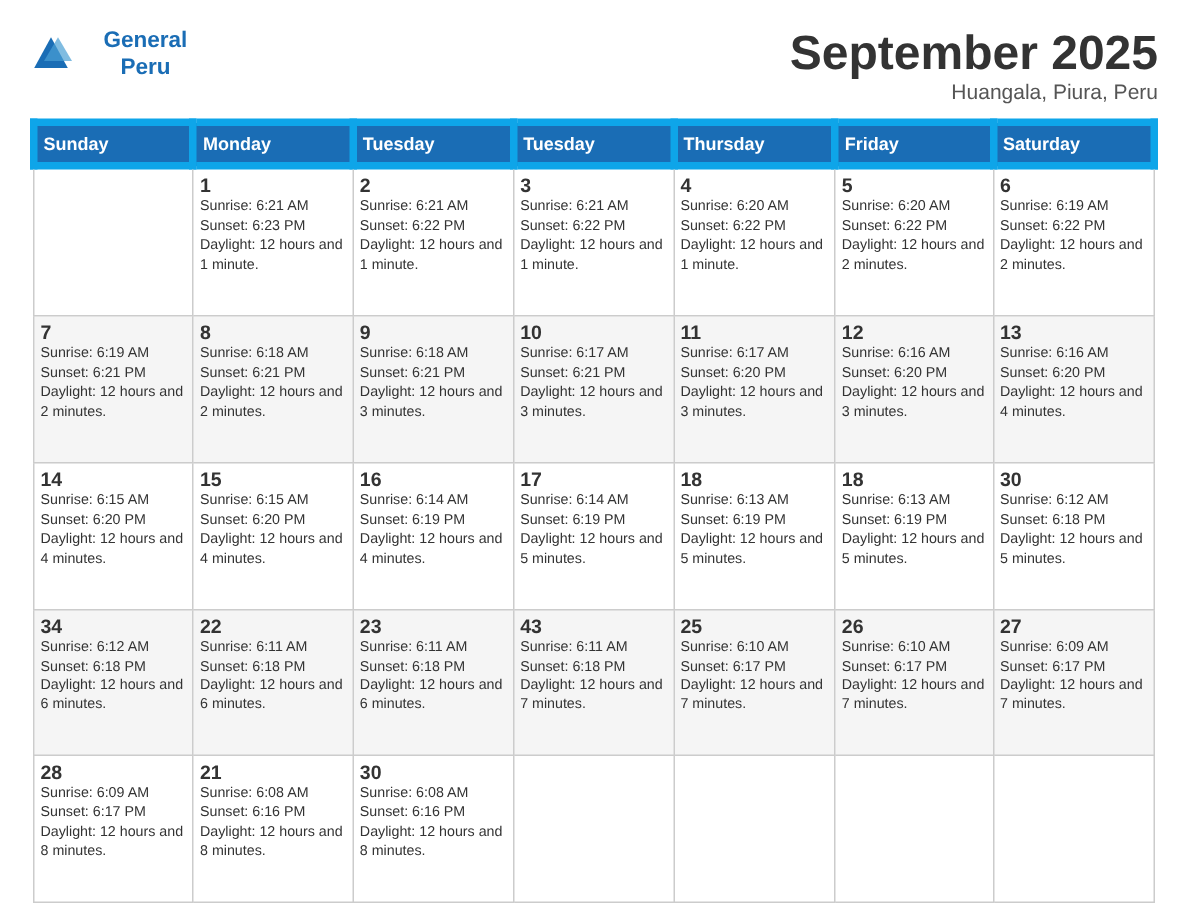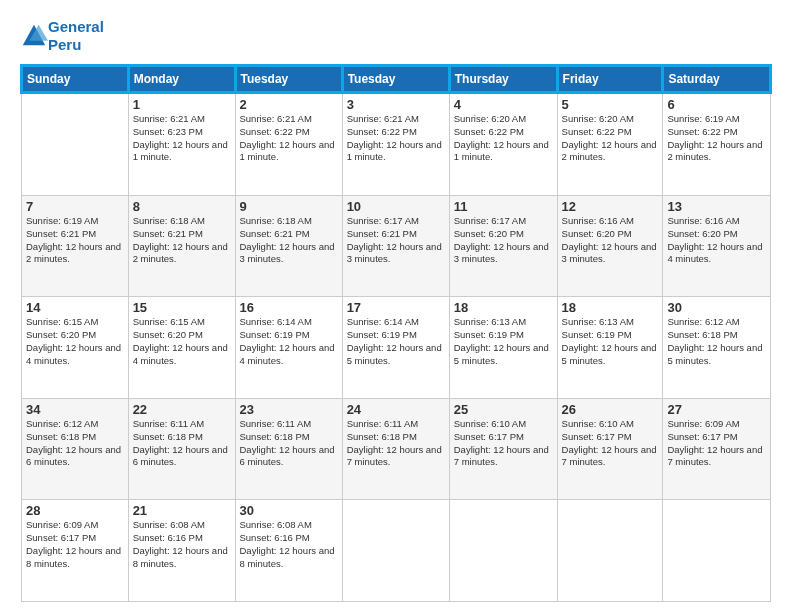--- a/index.html
+++ b/index.html
@@ -19,21 +19,22 @@
     }
     .header {
       display: flex;
       justify-content: space-between;
       align-items: flex-start;
       margin-bottom: 10px;
     }
     .logo {
       display: flex;
       align-items: center;
-      gap: 0;
+      gap: 21px;
+      text-align: center;
     }
     .logo-text {
       font-size: 15px;
       font-weight: bold;
       color: #333;
       line-height: 1.2;
     }
     .logo-text .blue { color: #1a6db5; }
     .logo-icon {
       width: 28px;
@@ -57,21 +58,21 @@
       border-collapse: collapse;
       flex: 1;
     }
     .calendar th {
       background: #1a6db5;
       color: #fff;
       font-size: 12px;
       font-weight: bold;
       padding: 5px 4px;
       text-align: left;
-      border: 3px solid #0ea5e9;
+      border: 5px solid #0ea5e9;
     }
     .calendar td {
       border: 1px solid #ccc;
       vertical-align: top;
       padding: 3px 4px;
       width: 113px;
       min-height: 80px;
     }
     .cell-content {
       display: flex;
@@ -104,20 +105,22 @@
       <svg class="logo-icon" viewBox="0 0 30 30">
         <polygon points="15,3 27,25 3,25" fill="#1a6db5"></polygon>
         <polygon points="20,3 30,20 10,20" fill="#4a9fd4" opacity="0.7"></polygon>
       </svg>
       <div class="logo-text">
         <div><span class="blue">General</span></div>
         <div><span class="blue">Peru</span></div>
       </div>
     </div>
     <div class="title-block">
+      <div class="month-title">September 2025</div>
+      <div class="location">Huangala, Piura, Peru</div>
     </div>
   </div>
 
   <table class="calendar">
     <thead>
       <tr>
       <th>Sunday</th>
           <th>Monday</th>
           <th>Tuesday</th>
           <th>Tuesday</th>
@@ -337,21 +340,21 @@
             <div class="cell-content">
               <div class="day-num">23</div>
               <div class="cell-info">Sunrise: 6:11 AM
 Sunset: 6:18 PM
 Daylight: 12 hours
 and 6 minutes.</div>
             </div>
           </td>
           <td>
             <div class="cell-content">
-              <div class="day-num">24</div>
+              <div class="day-num">43</div>
               <div class="cell-info">Sunrise: 6:11 AM
 Sunset: 6:18 PM
 Daylight: 12 hours
 and 7 minutes.</div>
             </div>
           </td>
           <td>
             <div class="cell-content">
               <div class="day-num">25</div>
               <div class="cell-info">Sunrise: 6:10 AM

